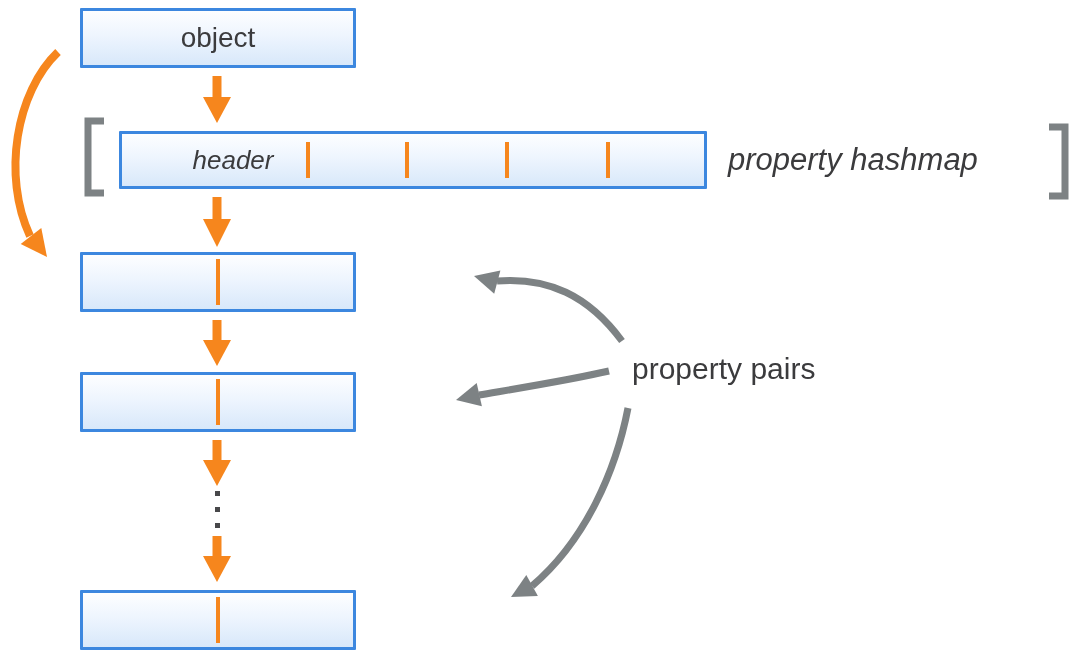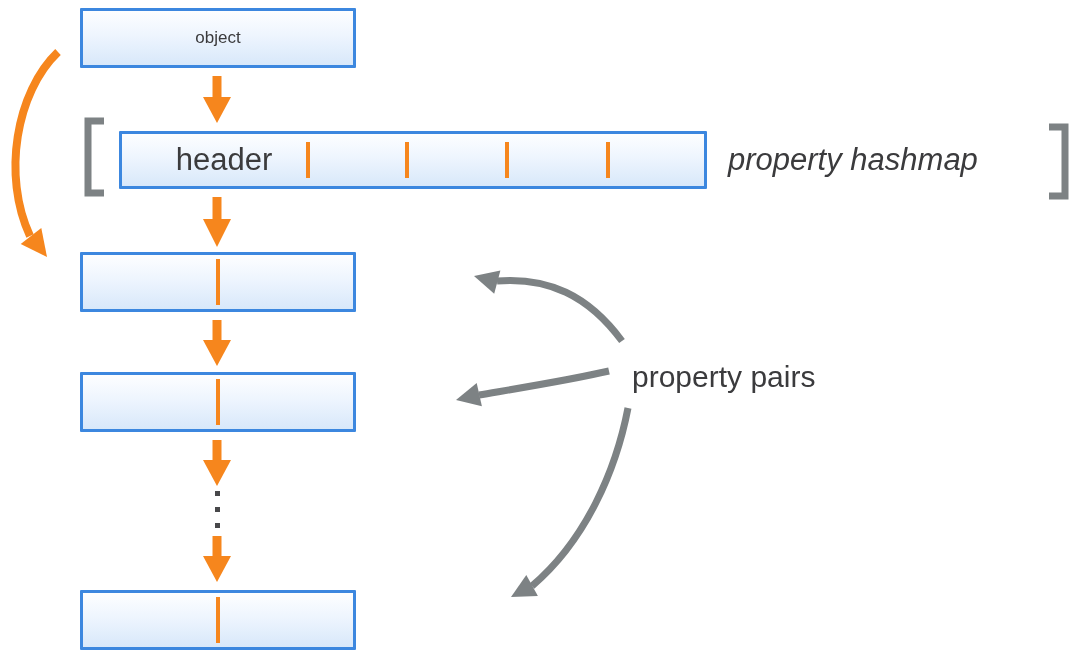--- a/index.html
+++ b/index.html
@@ -27,45 +27,46 @@
   }
   .node-box{
     position:absolute;
     box-sizing:border-box;
     border:3px solid var(--box-border);
     border-radius:1px;
     background:linear-gradient(180deg, var(--box-fill-top) 0%, var(--box-fill-mid) 45%, var(--box-fill-bottom) 100%);
   }
   .object-box{left:80px;top:8px;width:276px;height:60px;
     display:flex;align-items:center;justify-content:center;}
-  .object-box .box-label{font-size:17px;}
+  .object-box .box-label{font-size:28px;}
   .header-box{left:119px;top:131px;width:588px;height:58px;}
   .header-cell{
-    position:absolute;left:9px;top:0;width:186px;height:100%;
+    position:absolute;left:18px;top:0;width:186px;height:100%;
     display:flex;align-items:center;justify-content:center;
-    font-size:31px;
+    font-size:26px;
+    font-style:italic;
   }
   .hdr-divider{
     position:absolute;top:8px;bottom:8px;width:4px;
     background:var(--orange);
   }
   .pair-box{left:80px;width:276px;height:60px;}
   .pair-box-1{top:252px;}
   .pair-box-2{top:372px;}
   .pair-box-3{top:590px;}
   .pair-divider{
     position:absolute;left:calc(50% - 2px);top:4px;bottom:4px;width:4px;
     background:var(--orange);
   }
   .hashmap-label{
     position:absolute;left:728px;top:142px;
     font-size:31px;white-space:nowrap;font-style:italic;
   }
   .pairs-label{
-    position:absolute;left:632px;top:360px;
+    position:absolute;left:632px;top:352px;
     font-size:30px;white-space:nowrap;
   }
   .ellipsis{
     position:absolute;left:215px;top:491px;
     display:flex;flex-direction:column;gap:11px;
   }
   .edot{width:5px;height:5px;background:var(--dot);display:block;}
   .o-stroke{stroke:var(--orange);fill:none;}
   .o-fill{fill:var(--orange);stroke:none;}
   .g-stroke{stroke:var(--gray);fill:none;}

